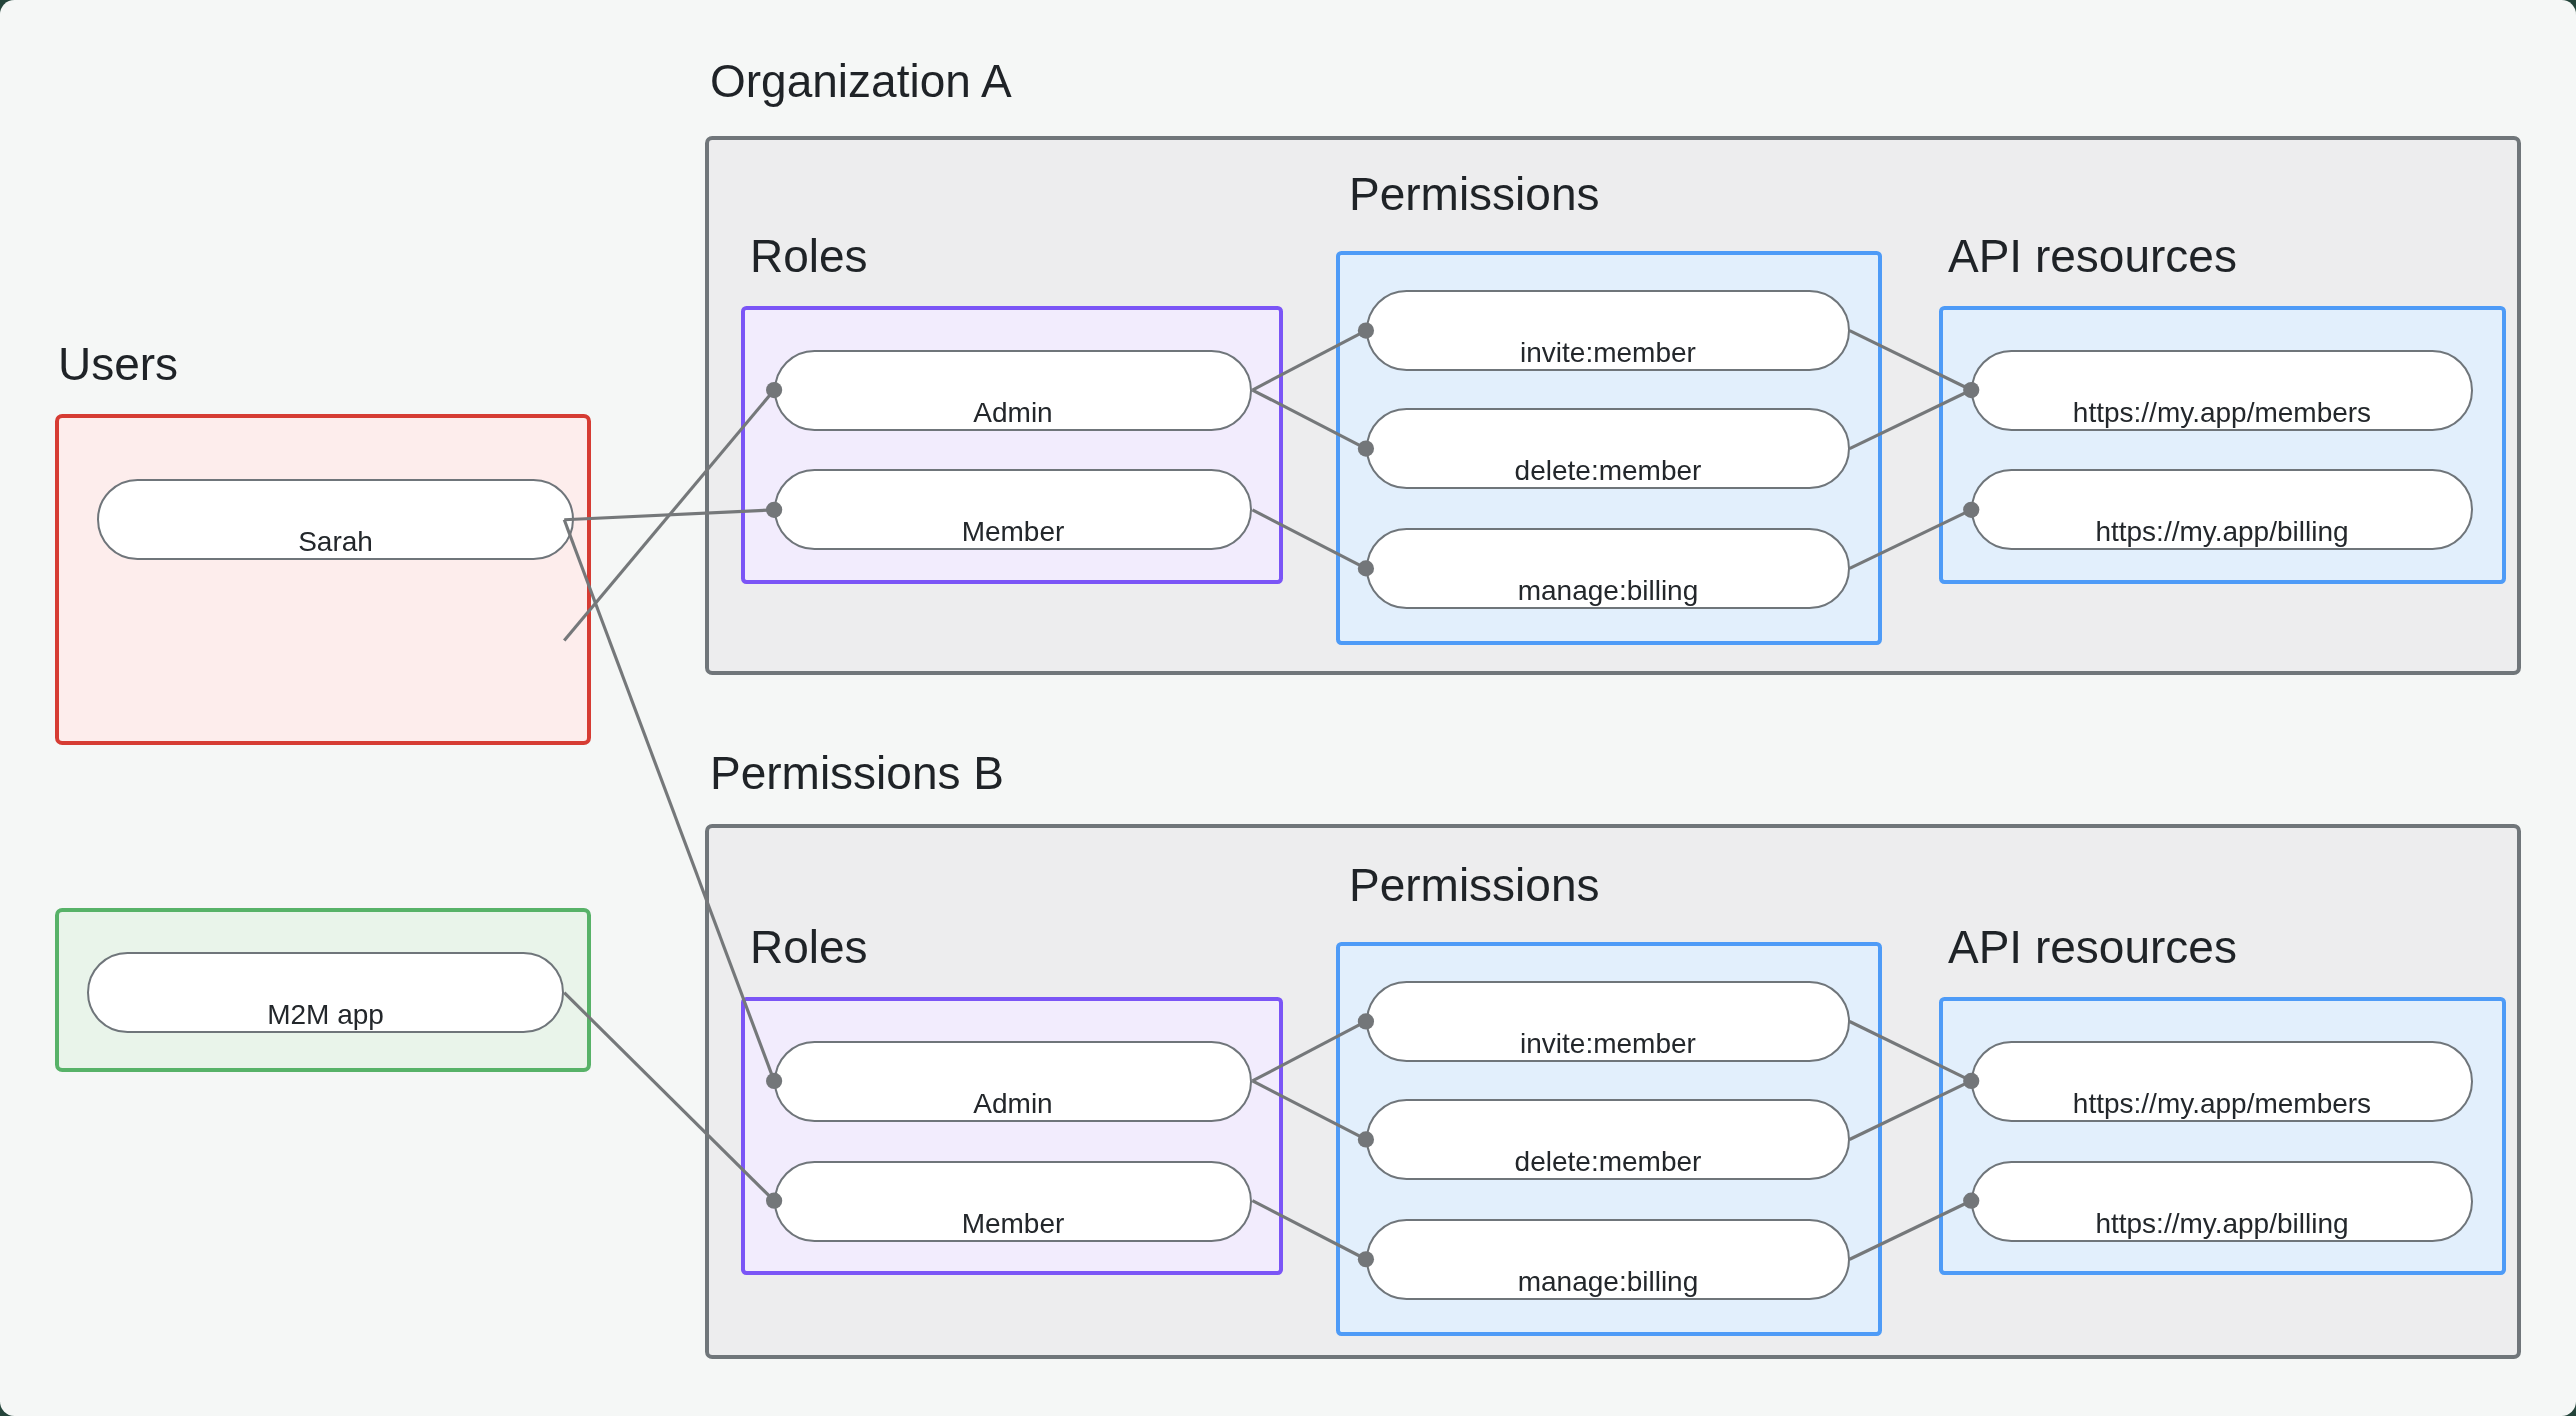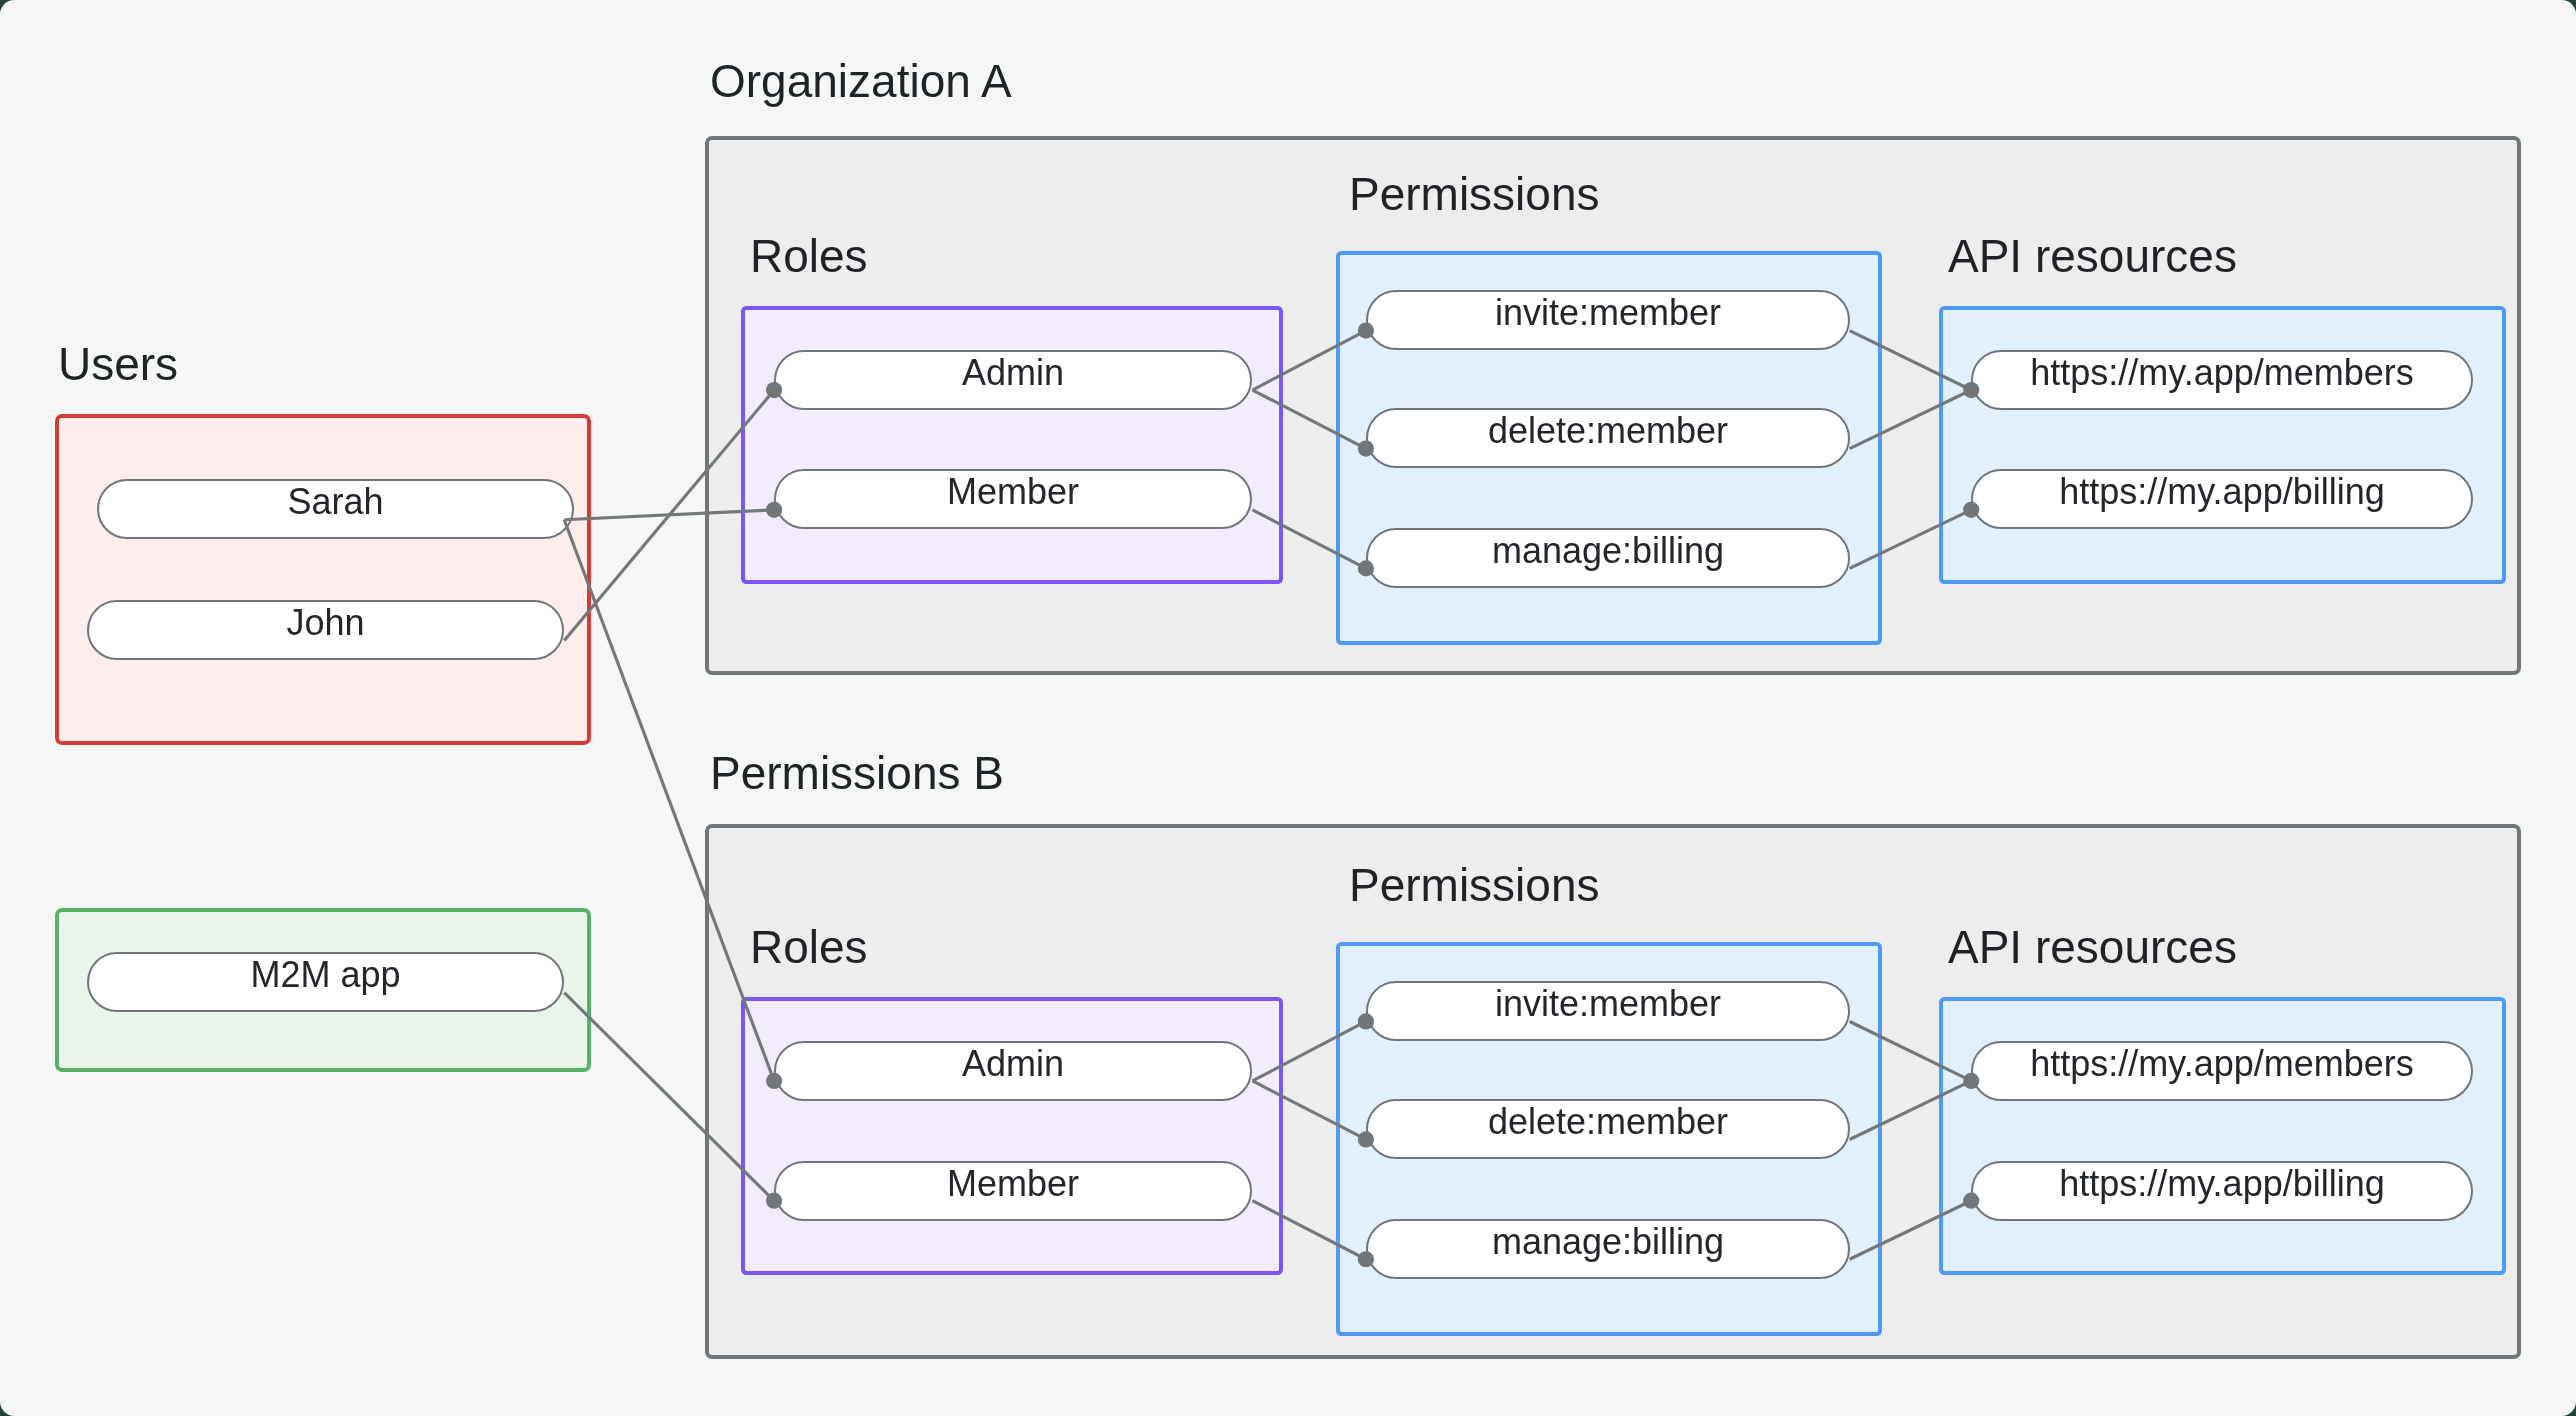--- a/index.html
+++ b/index.html
@@ -29,29 +29,29 @@
     border-radius: 7.2px;
     box-sizing: border-box;
   }
   .users-box   { border: 4.5px solid #d63c33; background: #fdedec; }
   .m2m-box     { border: 4.5px solid #57b268; background: #e9f4ea; }
   .org-box     { border: 4.5px solid #70767a; background: #ededee; }
   .roles-box   { border: 4.5px solid #7b55f6; background: #f2ecfd; border-radius: 5.4px; }
   .blue-box    { border: 4.5px solid #4e9bf7; background: #e2effc; border-radius: 5.4px; }
   .pill {
     position: absolute;
-    height: 60px;
+    height: 81px;
     background: #ffffff;
     border: 2.7px solid #6f757a;
     border-radius: 41px;
     box-sizing: border-box;
     display: flex;
-    align-items: flex-start;
+    align-items: flex-end;
     justify-content: center;
-    font-size: 36px;
+    font-size: 28px;
     color: #23272b;
     white-space: nowrap;
   }
   #edge-layer {
     position: absolute;
     left: 0;
     top: 0;
     pointer-events: none;
   }
   #edge-layer line { stroke: #75787a; stroke-width: 3.5; }
@@ -62,23 +62,20 @@
 
 <div id="canvas">
 
   <div class="section-label" style="left:58px; top:339px;">Users</div>
   <div class="section-label" style="left:710px; top:56px;">Organization A</div>
   <div class="section-label" style="left:710px; top:748px;">Permissions B</div>
 
   <div class="box users-box" style="left:55px; top:414px; width:536px; height:331px;"></div>
   <div class="pill" style="left:97px; top:479px; width:477px;">
     <span>Sarah</span>
-  </div>
-  <div class="pill" style="left:87px; top:600px; width:477px;">
-    <span>John</span>
   </div>
 
   <div class="box m2m-box" style="left:55px; top:908px; width:536px; height:164px;"></div>
   <div class="pill" style="left:87px; top:952px; width:477px;">
     <span>M2M app</span>
   </div>
 
   <div class="box org-box" style="left:705px; top:136px; width:1816px; height:539px;"></div>
   <div class="section-label" style="left:750px; top:231px;">Roles</div>
   <div class="section-label" style="left:1349px; top:169px;">Permissions</div>

